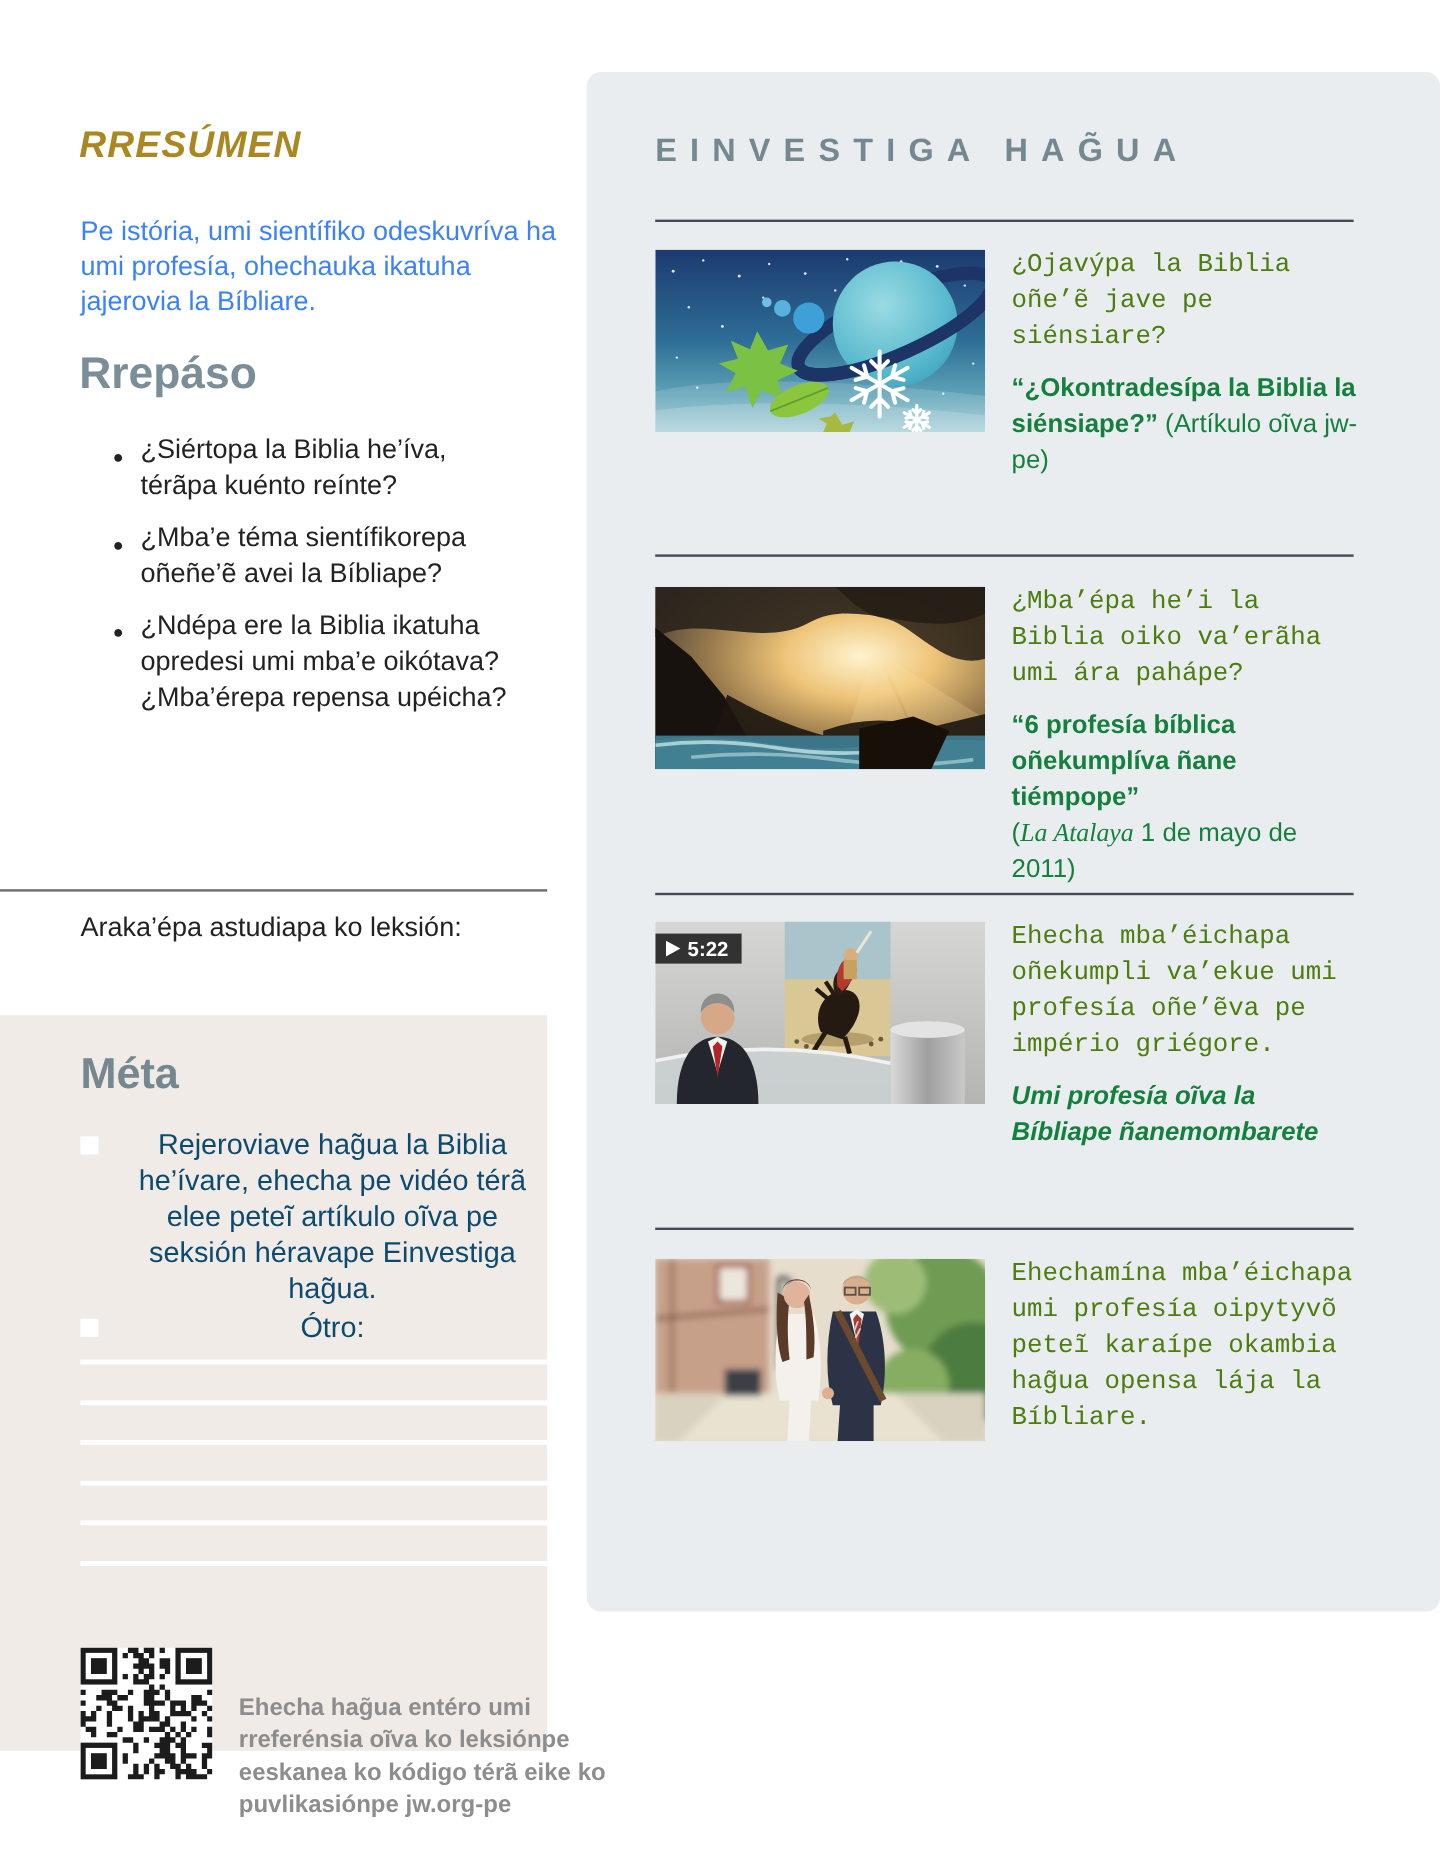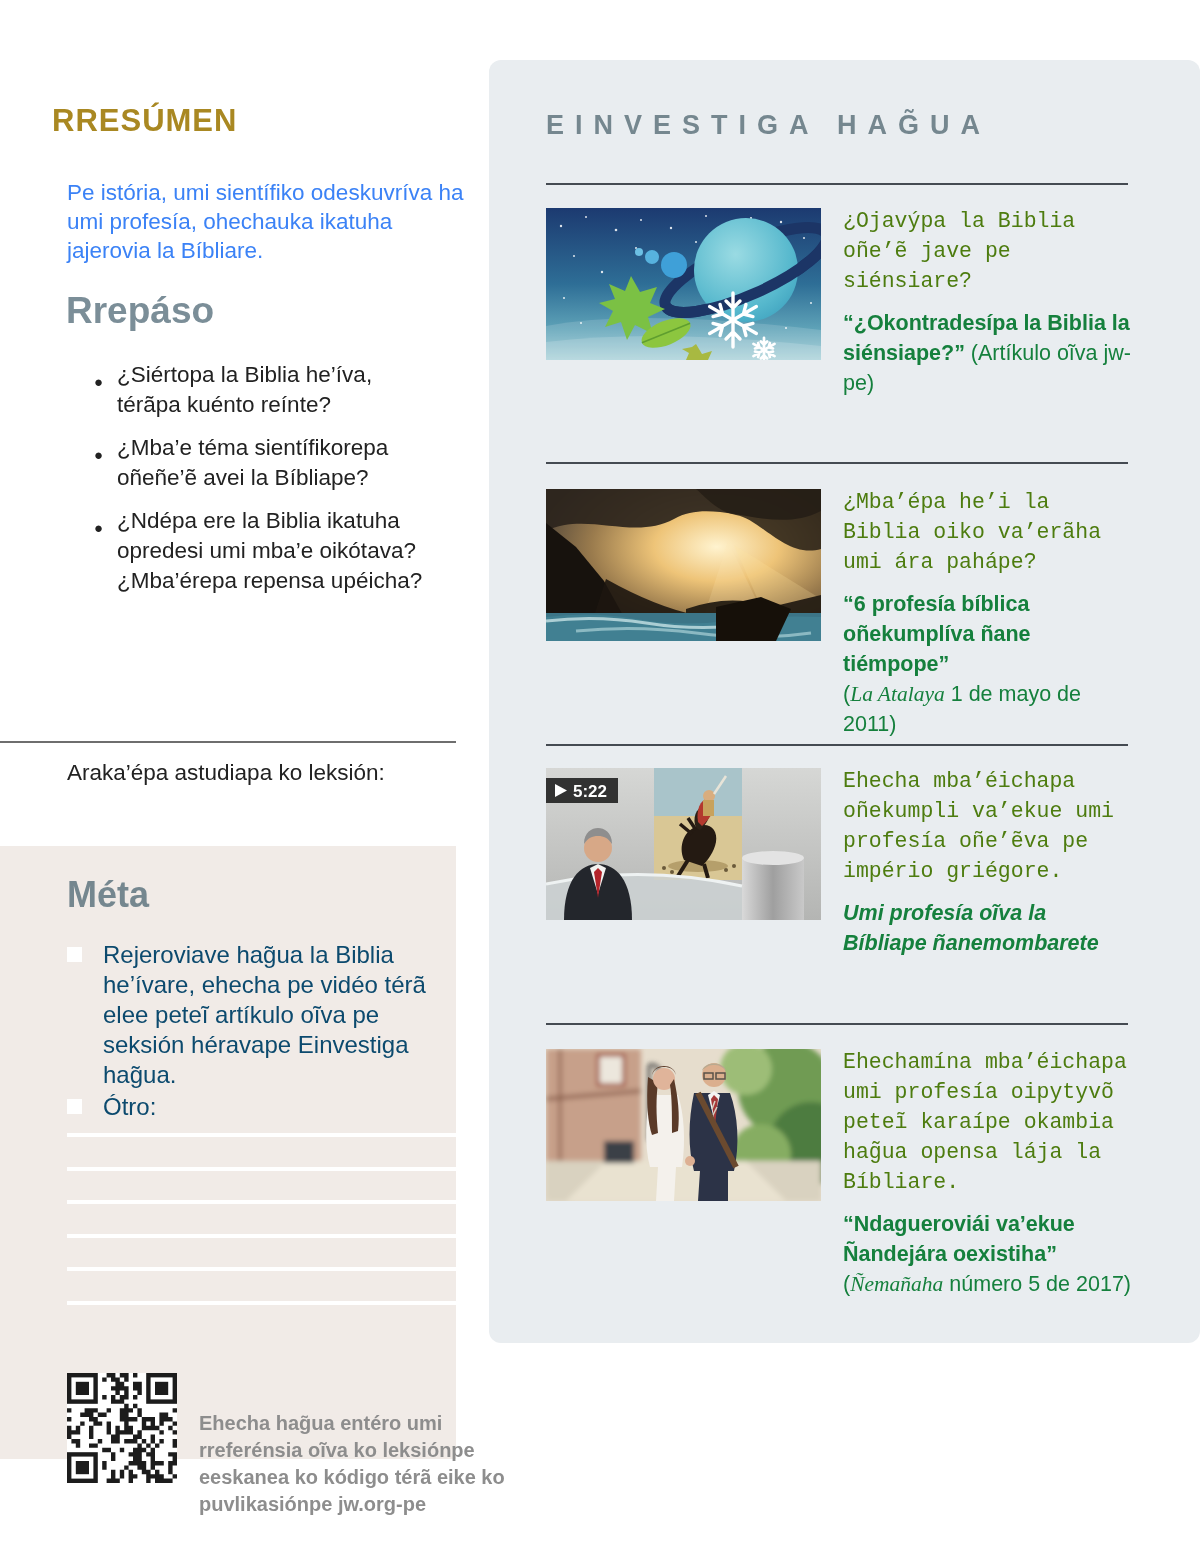--- a/index.html
+++ b/index.html
@@ -1,29 +1,29 @@
 <!DOCTYPE html>
 <html><head>
 <meta charset="utf-8">
 <style>
   html,body{margin:0;padding:0;background:#fff;}
   #page{position:relative;width:1200px;height:1543px;background:#fff;overflow:hidden;
         font-family:"Liberation Sans","DejaVu Sans",sans-serif;color:#1f1f1f;}
   .abs{position:absolute;}
 
   
-  .t-resumen{left:52px;top:103px;font-size:31px;font-weight:bold;letter-spacing:1px;color:#a98822;}
+  .t-resumen{left:66px;top:103px;font-size:31px;font-weight:bold;letter-spacing:1px;color:#a98822;font-style:italic;}
   .t-sum-text{left:67px;top:178px;width:402px;font-size:22.5px;line-height:29px;color:#3b82f6;}
   .t-repaso{left:66px;top:290px;font-size:37px;font-weight:bold;color:#7b8e98;}
   ul.review{left:67px;top:360px;width:372px;list-style:none;margin:0;padding:0;}
   ul.review li{position:relative;padding-left:50px;margin-bottom:13px;font-size:22.5px;line-height:30px;color:#222;}
   ul.review li .blt{position:absolute;left:27px;top:7px;font-size:15px;color:#222;}
   .divider-left{left:0;top:741px;width:456px;height:0;border-top:2px solid #6e6e6e;}
   .study-label{left:67px;top:760px;font-size:22.5px;color:#222;}
-  .goal-box{left:0;top:846px;width:456px;height:613px;background:#f1ebe7;}
+  .goal-box{left:0;top:846px;width:456px;height:613px;background:#f1ebe7;text-align:center;}
   .t-meta{left:67px;top:28px;font-size:36px;font-weight:bold;color:#75878f;}
   .g-row{left:0;width:456px;}
   .g-row .cb{position:absolute;left:67px;top:7px;width:15px;height:15px;background:#fff;}
   .g-row .g-txt{position:absolute;left:103px;top:0;width:348px;font-size:24px;line-height:30px;color:#0c4a6e;}
   .blank-line{left:67px;width:389px;height:4px;background:#fff;}
   .qr-wrap{left:67px;top:1373px;width:110px;height:110px;}
   .qr-caption{left:199px;top:1410px;width:350px;font-size:20px;line-height:27px;font-weight:bold;color:#8d8d8d;}
 
   
   .panel{left:489px;top:60px;width:711px;height:1283px;background:#e9edf0;border-radius:12px;}
@@ -325,19 +325,15 @@
           <rect x="158" y="24" width="9" height="6" fill="none" stroke="#5a5248" stroke-width="1.5"></rect>
           <rect x="170" y="24" width="9" height="6" fill="none" stroke="#5a5248" stroke-width="1.5"></rect>
           <line x1="152" y1="44" x2="190" y2="118" stroke="#6b4a2f" stroke-width="6"></line>
           <path d="M186,112 C196,104 200,92 198,80 L206,82 C208,96 202,110 192,118 Z" fill="#6b4a2f" opacity="0"></path>
         </g>
         <circle cx="144" cy="112" r="5" fill="#ddb093"></circle>
       </svg>
     </div>
     <div class="abs itxt" style="top:987px;">
       <p class="q">Ehechamína mba’éichapa umi profesía oipytyvõ peteĩ karaípe okambia hag̃ua opensa lája la Bíbliare.</p>
-      <p class="ref">
-        <span>“Ndagueroviái va’ekue Ñandejára oexistiha”</span>
-        <span class="note-line"><span>(</span><span class="it">Ñemañaha</span><span> número 5 de 2017)</span></span>
-      </p>
     </div>
   </div>
 </div>
 
 </body></html>

